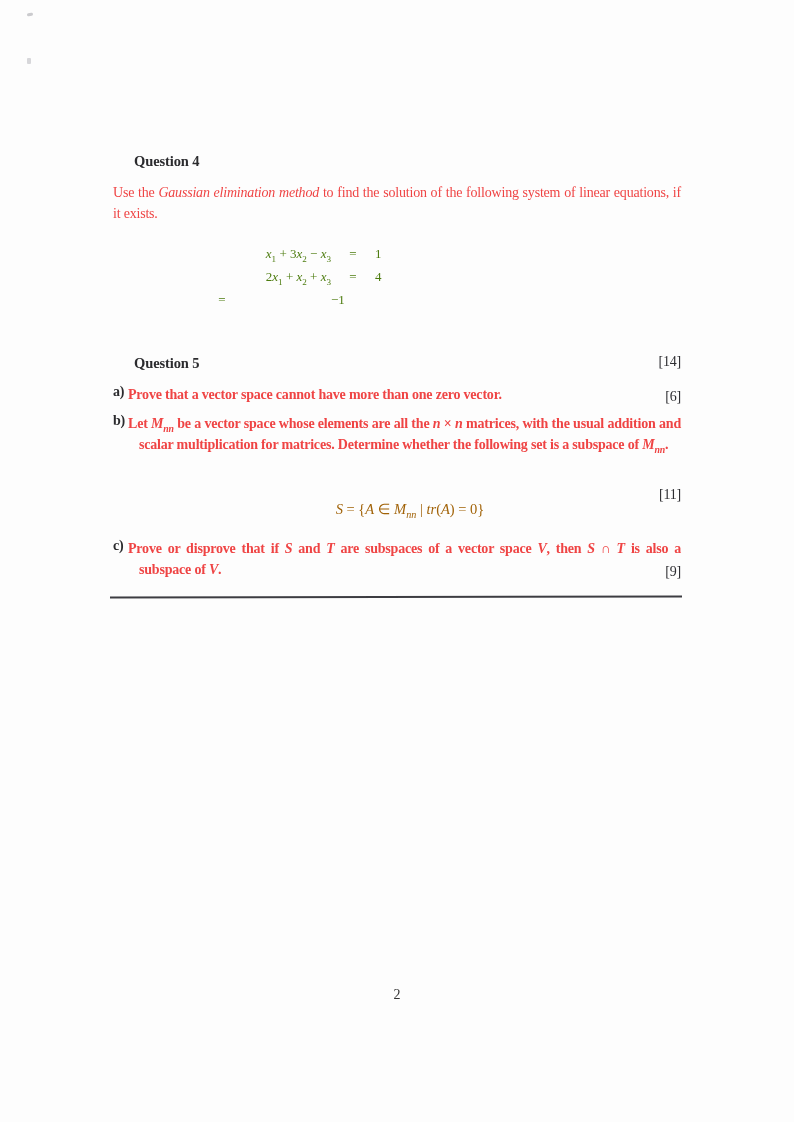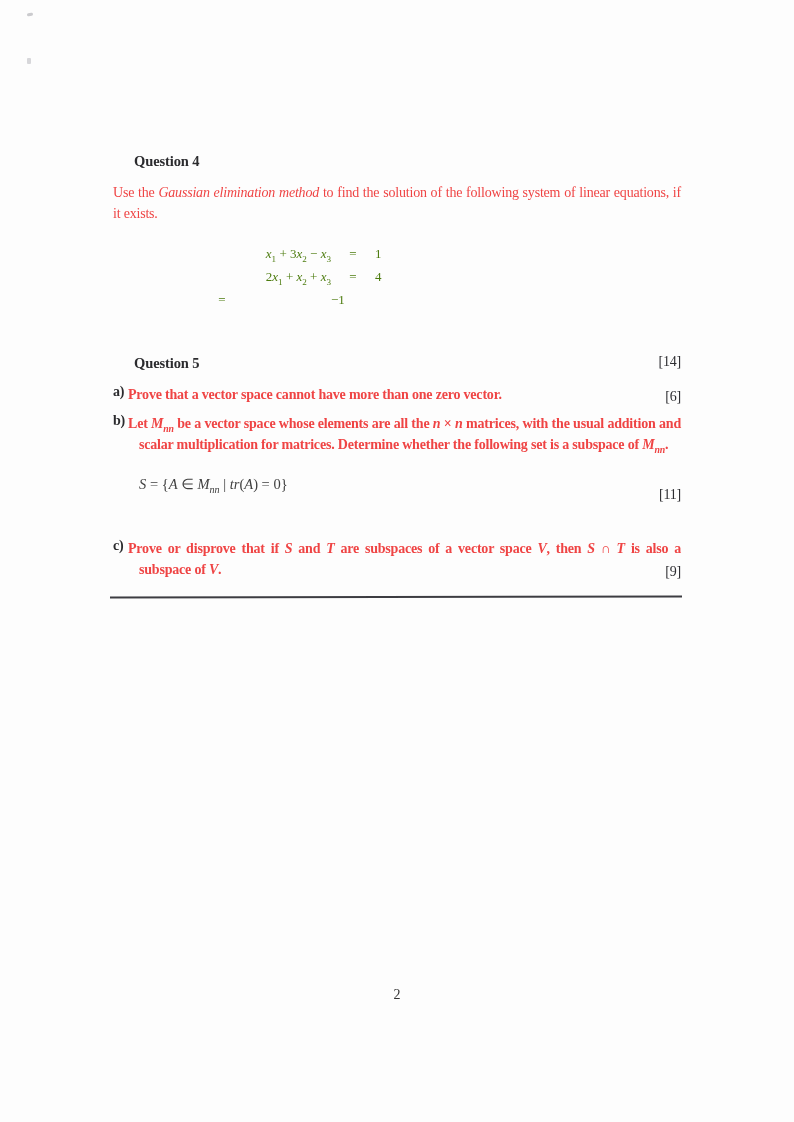--- a/index.html
+++ b/index.html
@@ -53,22 +53,22 @@
   
   .part { position:absolute; left:113px; width:568px; }
   .part-label { position:absolute; left:0; top:0; font-weight:bold; font-size:14px; letter-spacing:-0.2px; color:#2b2b2e; }
   .part-body { margin-left:26px; text-indent:-11px;font-weight:bold; }
   .part-marks { position:absolute; right:0; bottom:0; font-size:14px; letter-spacing:-0.2px; color:#2d2d31; }
   #part-a { top:384px; }
   #part-b { top:413px; }
   #part-c { top:538px; }
 
   #b-eq {
-    position:absolute; left:139px; top:476px; width:542px;
-    text-align:left; font-size:14.5px; line-height:17px; color:#404040;
+    position:absolute; left:139px; top:501px; width:542px;
+    text-align:center; font-size:14.5px; line-height:17px; color:#a16207;
   }
 
   #divider {
     position:absolute; left:110px; top:596px; width:572px; height:2px;
     background:#3d3d42; transform:rotate(-0.12deg);
   }
 
   #page-number {
     position:absolute; left:0; top:987px; width:794px;
     text-align:center; font-size:14px; color:#333;

